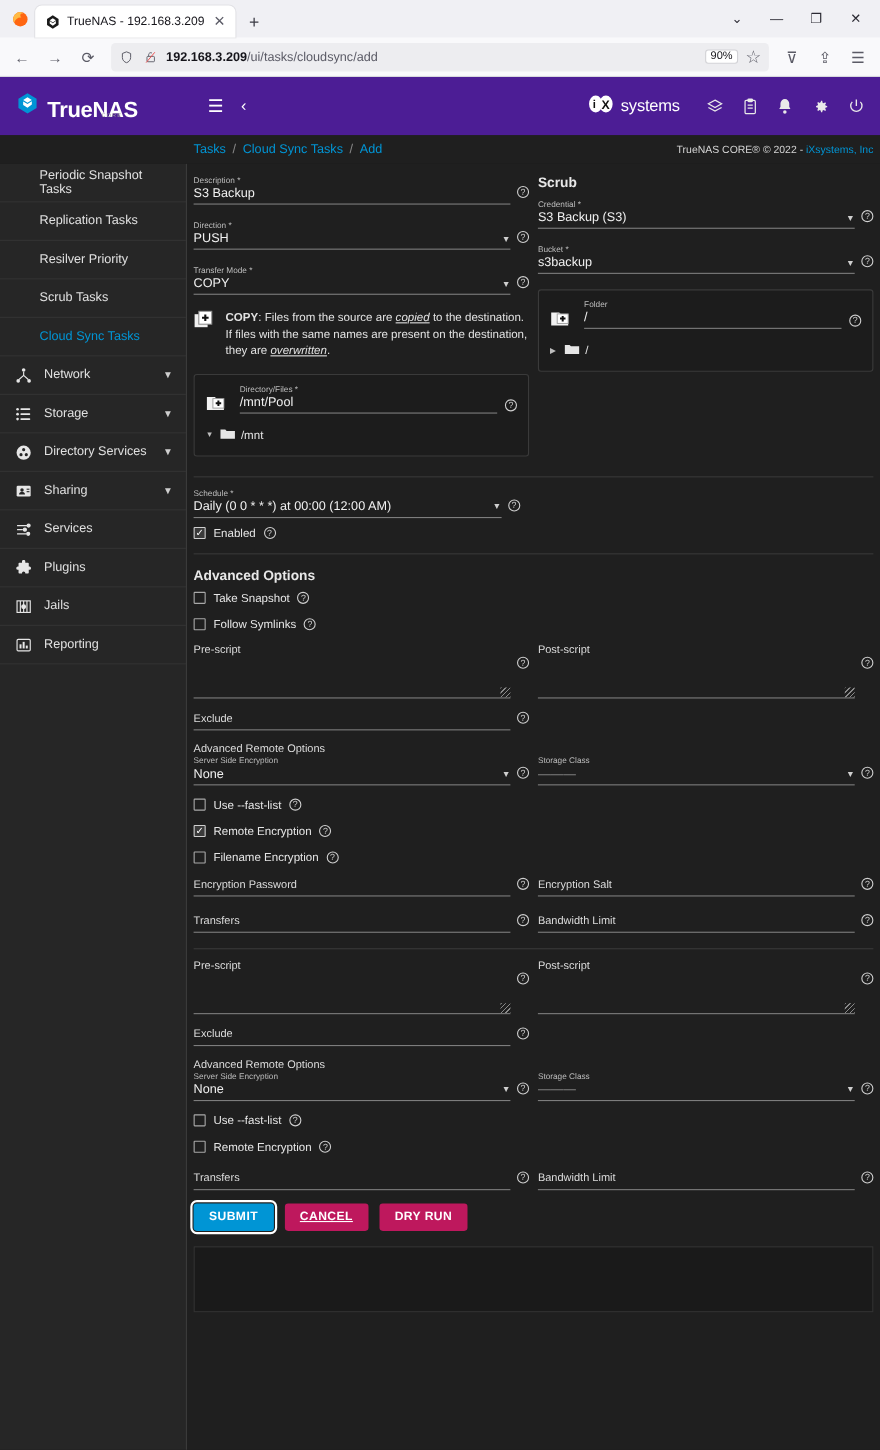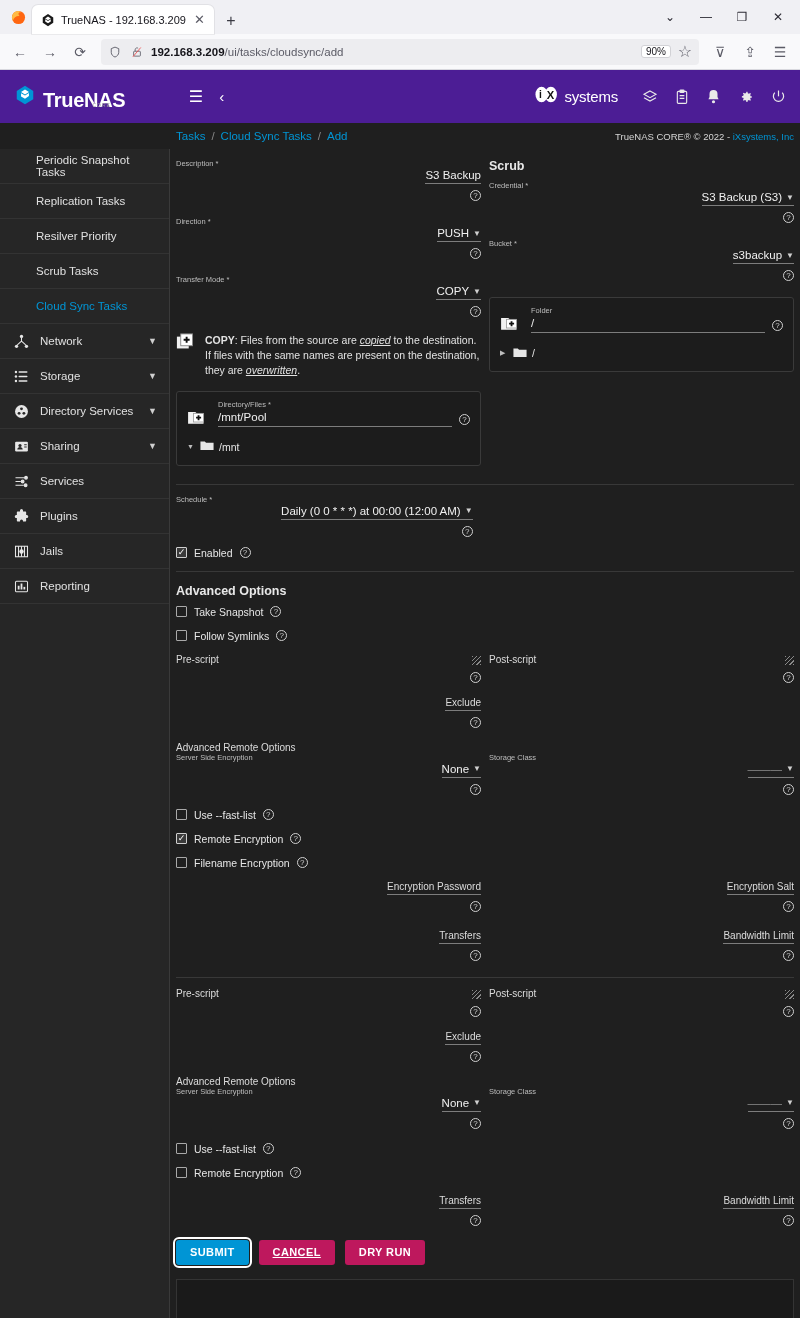--- a/index.html
+++ b/index.html
@@ -89,21 +89,21 @@
   
   .main { flex: 1; background: #1f1f1f; padding: 0 6px 0 6px; position: relative; }
   .section { padding: 10px 0 0 0; }
   .sec-title { font-size: 12.5px; color: #e8e8e8; font-weight: 700; margin-bottom: 8px; }
 
   .cols { display: flex; gap: 8px; }
   .col { flex: 1; min-width: 0; }
 
   .field { margin-bottom: 14px; position: relative; }
   .flabel { font-size: 7.5px; color: #bdbdbd; line-height: 1.2; margin-bottom: 1px; }
-  .fline { display: flex; align-items: flex-end; gap: 6px; flex-direction: column; }
+  .fline { display: flex; align-items: flex-start; gap: 6px; }
   .finput {
     flex: 1; min-width: 0; border-bottom: 1px solid #7d7d7d; padding-bottom: 2px;
     font-size: 11.5px; color: #f0f0f0; height: 17px; display: flex; align-items: center;
   }
   .finput.ph { color: #8d8d8d; }
   .fcaret { color: #cfcfcf; font-size: 8px; margin-left: 4px; }
   .help {
     width: 11px; height: 11px; border: 1px solid #d0d0d0; border-radius: 50%;
     color: #d0d0d0; font-size: 8px; line-height: 9px; text-align: center; flex: none;
     margin-bottom: 2px; font-family: "Liberation Sans", sans-serif;

